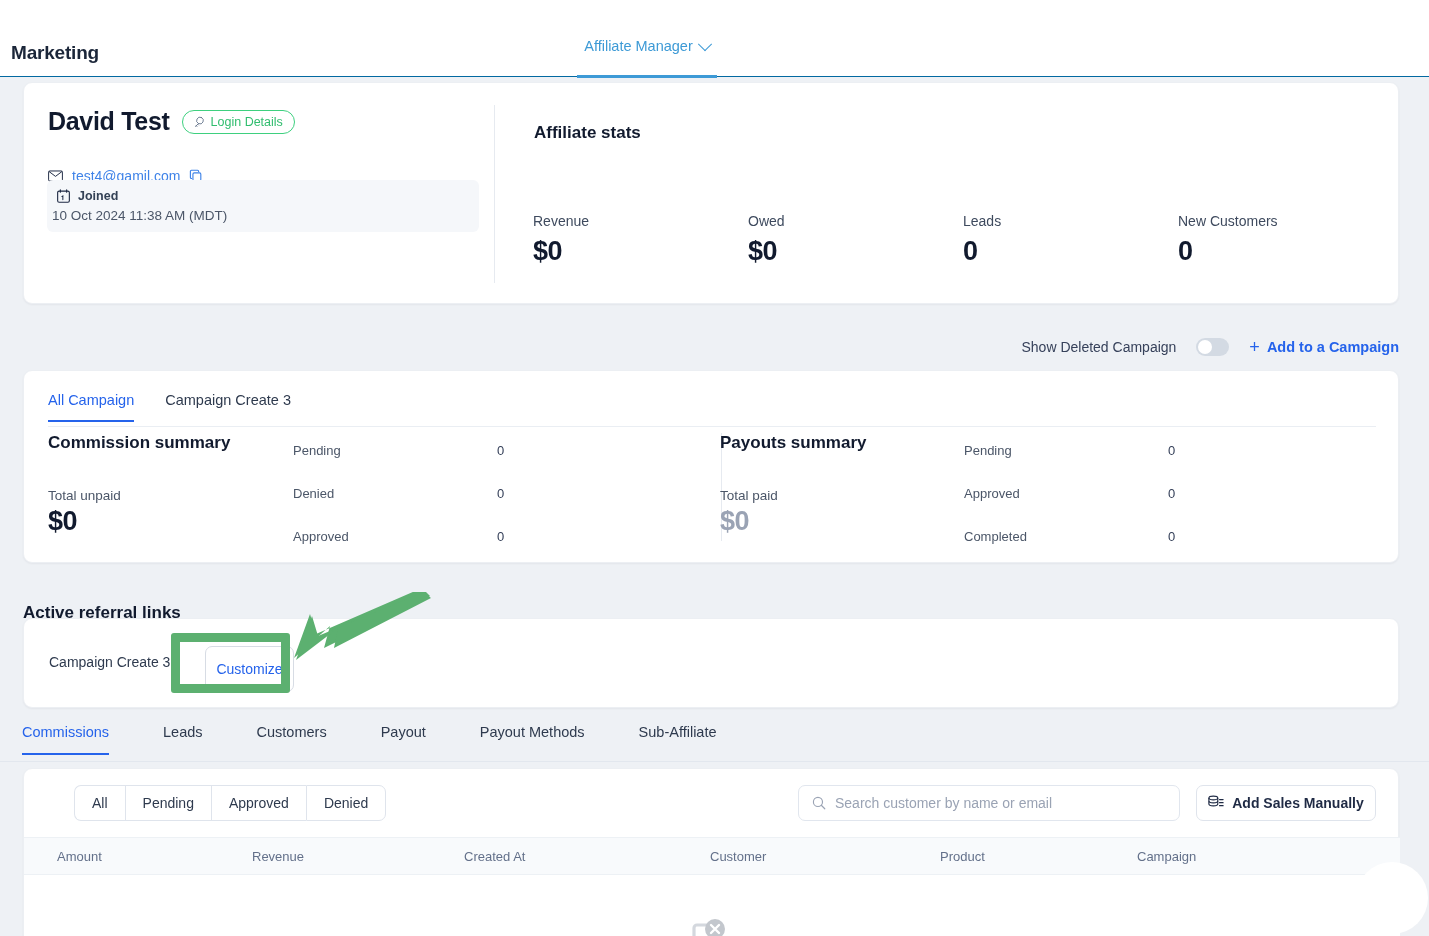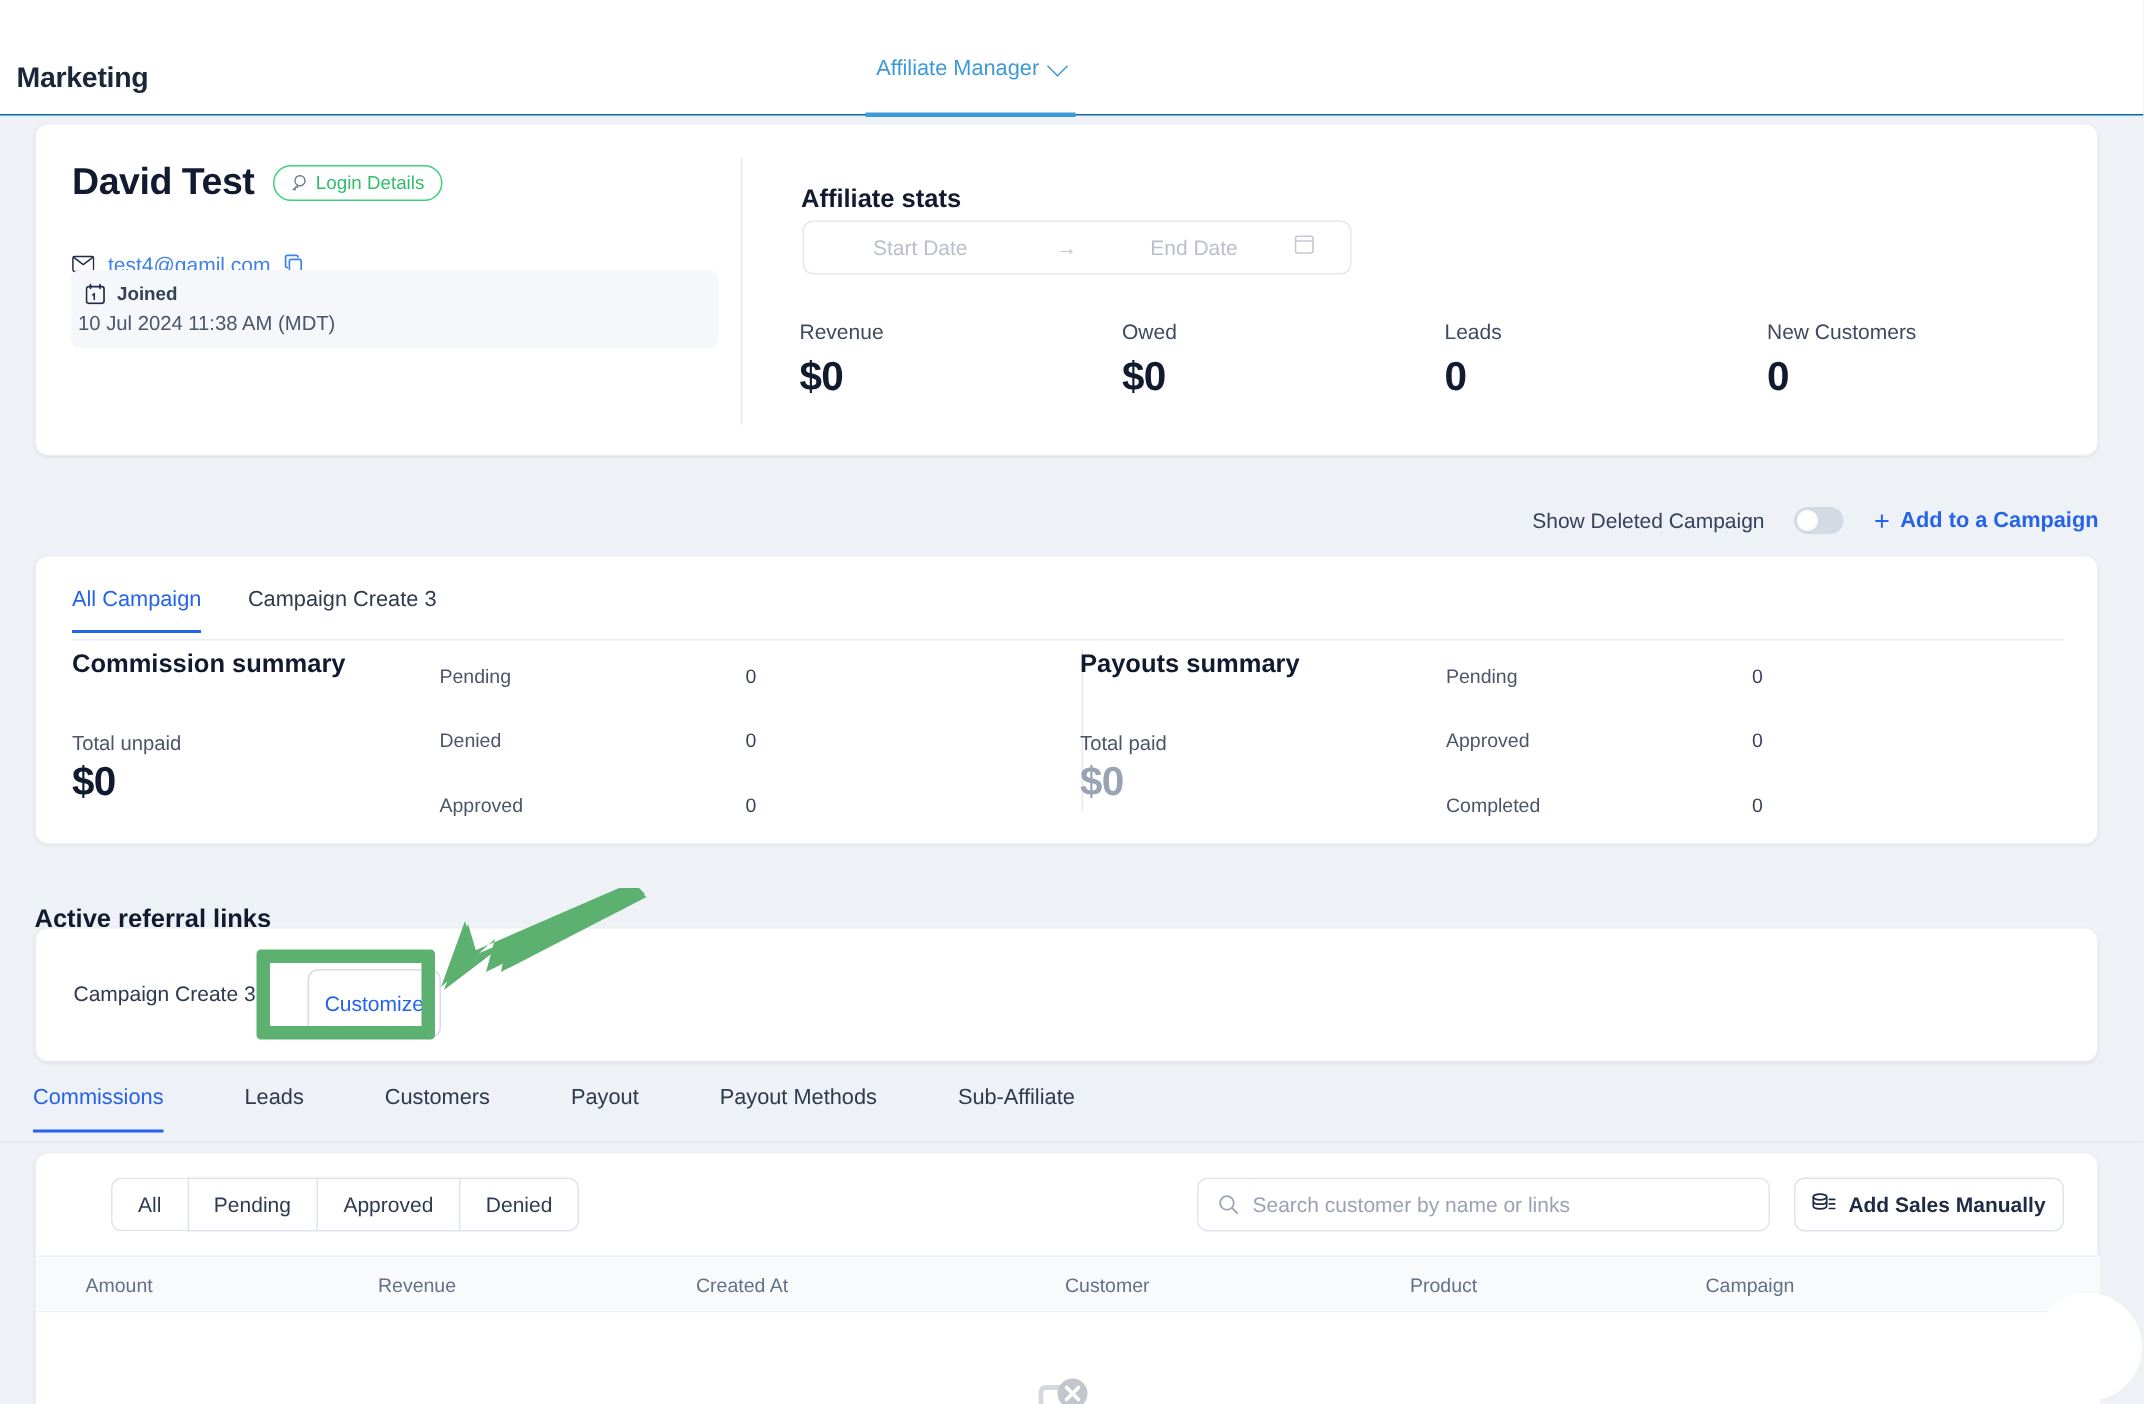--- a/index.html
+++ b/index.html
@@ -220,40 +220,29 @@
 
       <div class="joined-box">
         <div class="joined-head">
           <svg width="13" height="14" viewBox="0 0 14 15">
             <rect x="0.7" y="2.2" width="12.6" height="12" rx="1.6" fill="none" stroke="#1f2a44" stroke-width="1.2"></rect>
             <path d="M3.6 0.7 V3.4 M10.4 0.7 V3.4" stroke="#1f2a44" stroke-width="1.2" stroke-linecap="round"></path>
             <path d="M6.3 11.4 V7.4 L5.2 8.1" stroke="#1f2a44" stroke-width="1.1" fill="none" stroke-linecap="round"></path>
           </svg>
           <span class="t">Joined</span>
         </div>
-        <div class="joined-date">10 Jul 2024 11:38 AM (MDT)</div>
+        <div class="joined-date">10 Oct 2024 11:38 AM (MDT)</div>
       </div>
     </div>
 
     <div class="divider-v"></div>
 
     <div class="stats">
       <div class="stats-title">Affiliate stats</div>
 
-      <div class="daterange">
-        <span class="dr-start">Start Date</span>
-        <span class="dr-arrow">→</span>
-        <span class="dr-end">End Date</span>
-        <span class="dr-cal">
-          <svg width="13" height="14" viewBox="0 0 14 15">
-            <rect x="0.7" y="1.6" width="12.6" height="12" rx="1.6" fill="none" stroke="#c3c9d2" stroke-width="1.2"></rect>
-            <path d="M0.9 5 H13.1" stroke="#c3c9d2" stroke-width="1.2"></path>
-          </svg>
-        </span>
-      </div>
 
       <div class="kpis">
         <div class="kpi">
           <div class="k-label">Revenue</div>
           <div class="k-value">$0</div>
         </div>
         <div class="kpi">
           <div class="k-label">Owed</div>
           <div class="k-value">$0</div>
         </div>
@@ -352,21 +341,21 @@
       <span class="seg">Pending</span>
       <span class="seg">Approved</span>
       <span class="seg">Denied</span>
     </div>
 
     <div class="searchbox">
       <svg width="14" height="14" viewBox="0 0 16 16">
         <circle cx="6.8" cy="6.8" r="5.2" fill="none" stroke="#9aa3b4" stroke-width="1.3"></circle>
         <path d="M10.6 10.6 L14.6 14.6" stroke="#9aa3b4" stroke-width="1.3" stroke-linecap="round"></path>
       </svg>
-      <span class="ph">Search customer by name or links</span>
+      <span class="ph">Search customer by name or email</span>
     </div>
 
     <div class="add-sales">
       <svg width="16" height="16" viewBox="0 0 18 18">
         <ellipse cx="6" cy="3.4" rx="5" ry="2.1" fill="none" stroke="#1f2a44" stroke-width="1.3"></ellipse>
         <path d="M1 3.4 v3.3 c0 1.2 2.3 2.1 5 2.1 s5 -0.9 5 -2.1 V3.4" fill="none" stroke="#1f2a44" stroke-width="1.3"></path>
         <path d="M1 6.9 v3.3 c0 1.2 2.3 2.1 5 2.1 s5 -0.9 5 -2.1 V6.9" fill="none" stroke="#1f2a44" stroke-width="1.3"></path>
         <path d="M13 5.2 h4 M13 8.6 h4 M13 12 h4" stroke="#1f2a44" stroke-width="1.3" stroke-linecap="round"></path>
       </svg>
       <span>Add Sales Manually</span>

